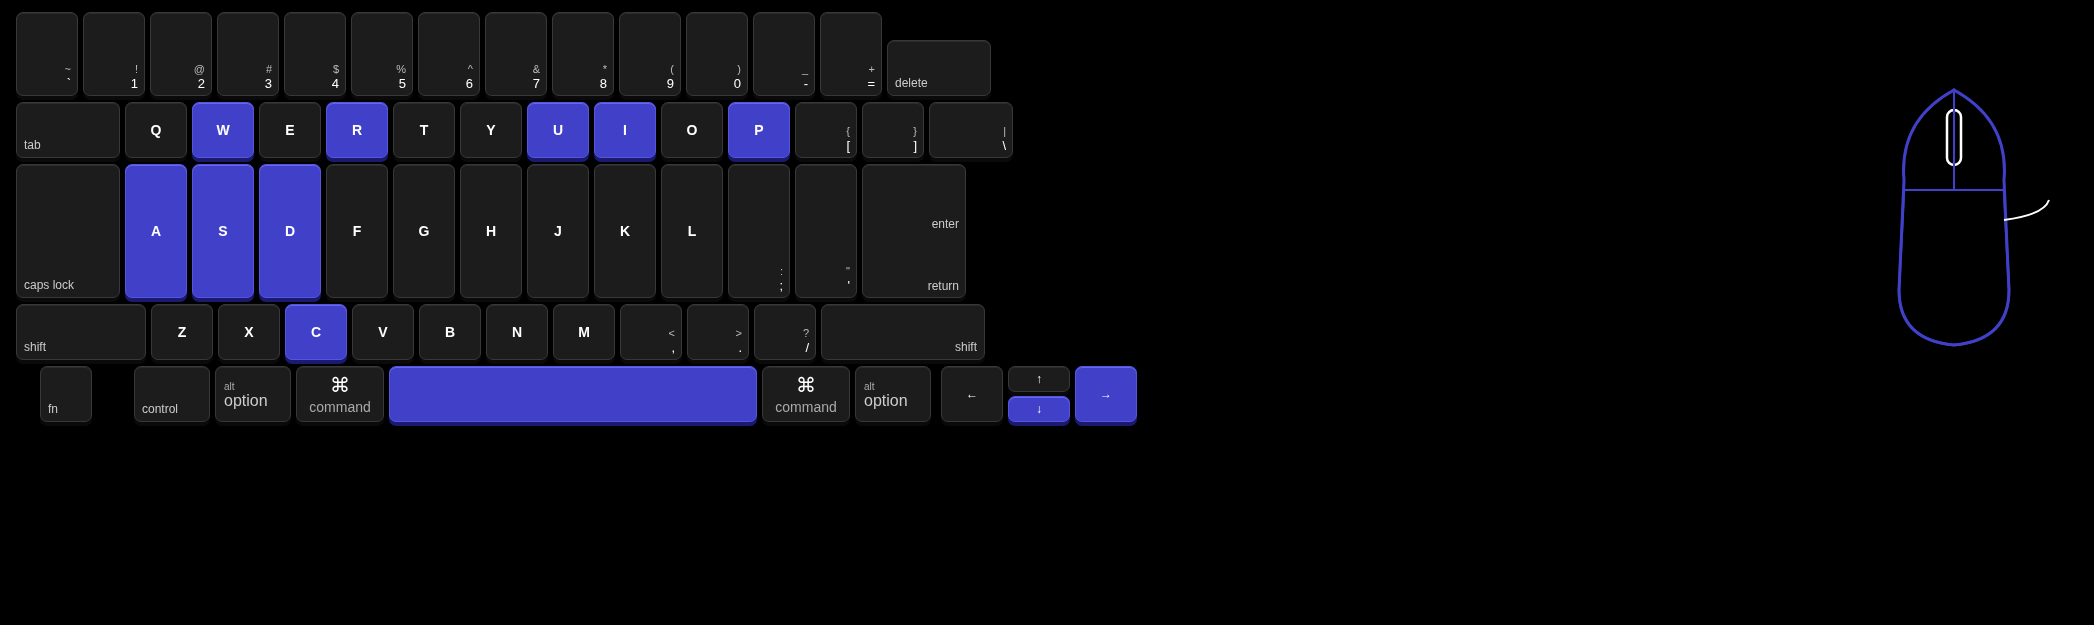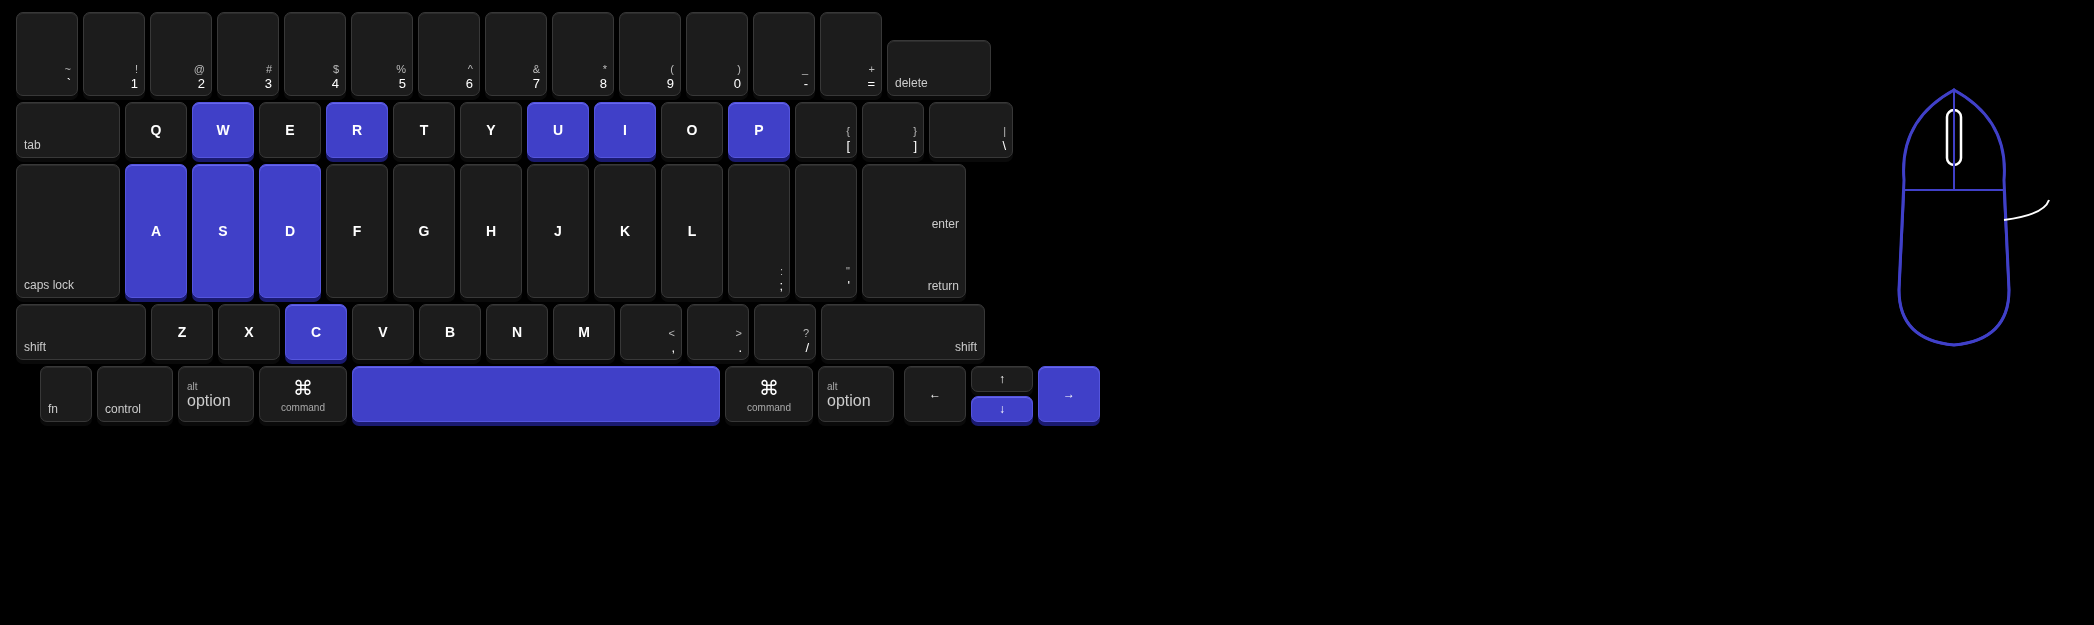--- a/index.html
+++ b/index.html
@@ -61,34 +61,34 @@
     
     .k { width: 62px; }
     .k .center { position: absolute; top: 50%; left: 50%; transform: translate(-50%,-50%); font-size: 14px; font-weight: 600; color: #fff; }
     .k .label-bl { position: absolute; bottom: 5px; left: 7px; font-size: 12px; color: #ccc; }
     .k .label-br { position: absolute; bottom: 5px; right: 7px; font-size: 12px; color: #ccc; }
     .k .two-line { display: flex; flex-direction: column; align-items: flex-end; justify-content: flex-end; height: 100%; padding: 4px 6px; gap: 1px; }
     .k .two-line span:first-child { font-size: 11px; color: #bbb; }
     .k .two-line span:last-child { font-size: 13px; color: #fff; }
     .k .cmd { display: flex; flex-direction: column; align-items: center; justify-content: center; height: 100%; gap: 2px; }
     .k .cmd .sym { font-size: 20px; }
-    .k .cmd .lbl { font-size: 10px; color: #aaa; }
+    .k .cmd .lbl { font-size: 14px; color: #aaa; }
     .k .alt-opt { display: flex; flex-direction: column; align-items: flex-start; justify-content: flex-end; height: 100%; padding: 11px 8px; }
     .k .alt-opt .alt { font-size: 10px; color: #aaa; }
     .k .alt-opt .opt { font-size: 16px; color: #ccc; }
     .k .enter-key { display: flex; flex-direction: column; align-items: flex-end; justify-content: flex-end; height: 100%; padding: 4px 6px; }
     .k .enter-key span { font-size: 12px; color: #ccc; margin-top: 48px; }
 
     
     .w-tab    { width: 104px; }
     .w-caps   { width: 104px; }
     .w-shift-l{ width: 130px; }
     .w-shift-r{ width: 164px; }
     .w-fn     { width: 52px; margin-left: 24px; }
-    .w-ctrl   { width: 76px; }
+    .w-ctrl   { width: 76px; margin-left: 37px; }
     .w-alt    { width: 76px; }
     .w-cmd    { width: 88px; }
     .w-space  { width: 368px; }
     .w-enter  { width: 104px; }
     .w-del    { width: 104px; margin-top: 28px; }
     .w-backslash { width: 84px; }
     .w-numrow { width: 62px; }
     .k-arrow-up { width: 62px; height: 26px; min-height: 26px; }
     .k-arrow-down { width: 62px; height: 26px; min-height: 26px; }
     .k-arrow-lr { width: 62px; height: 56px; min-height: 56px; }

